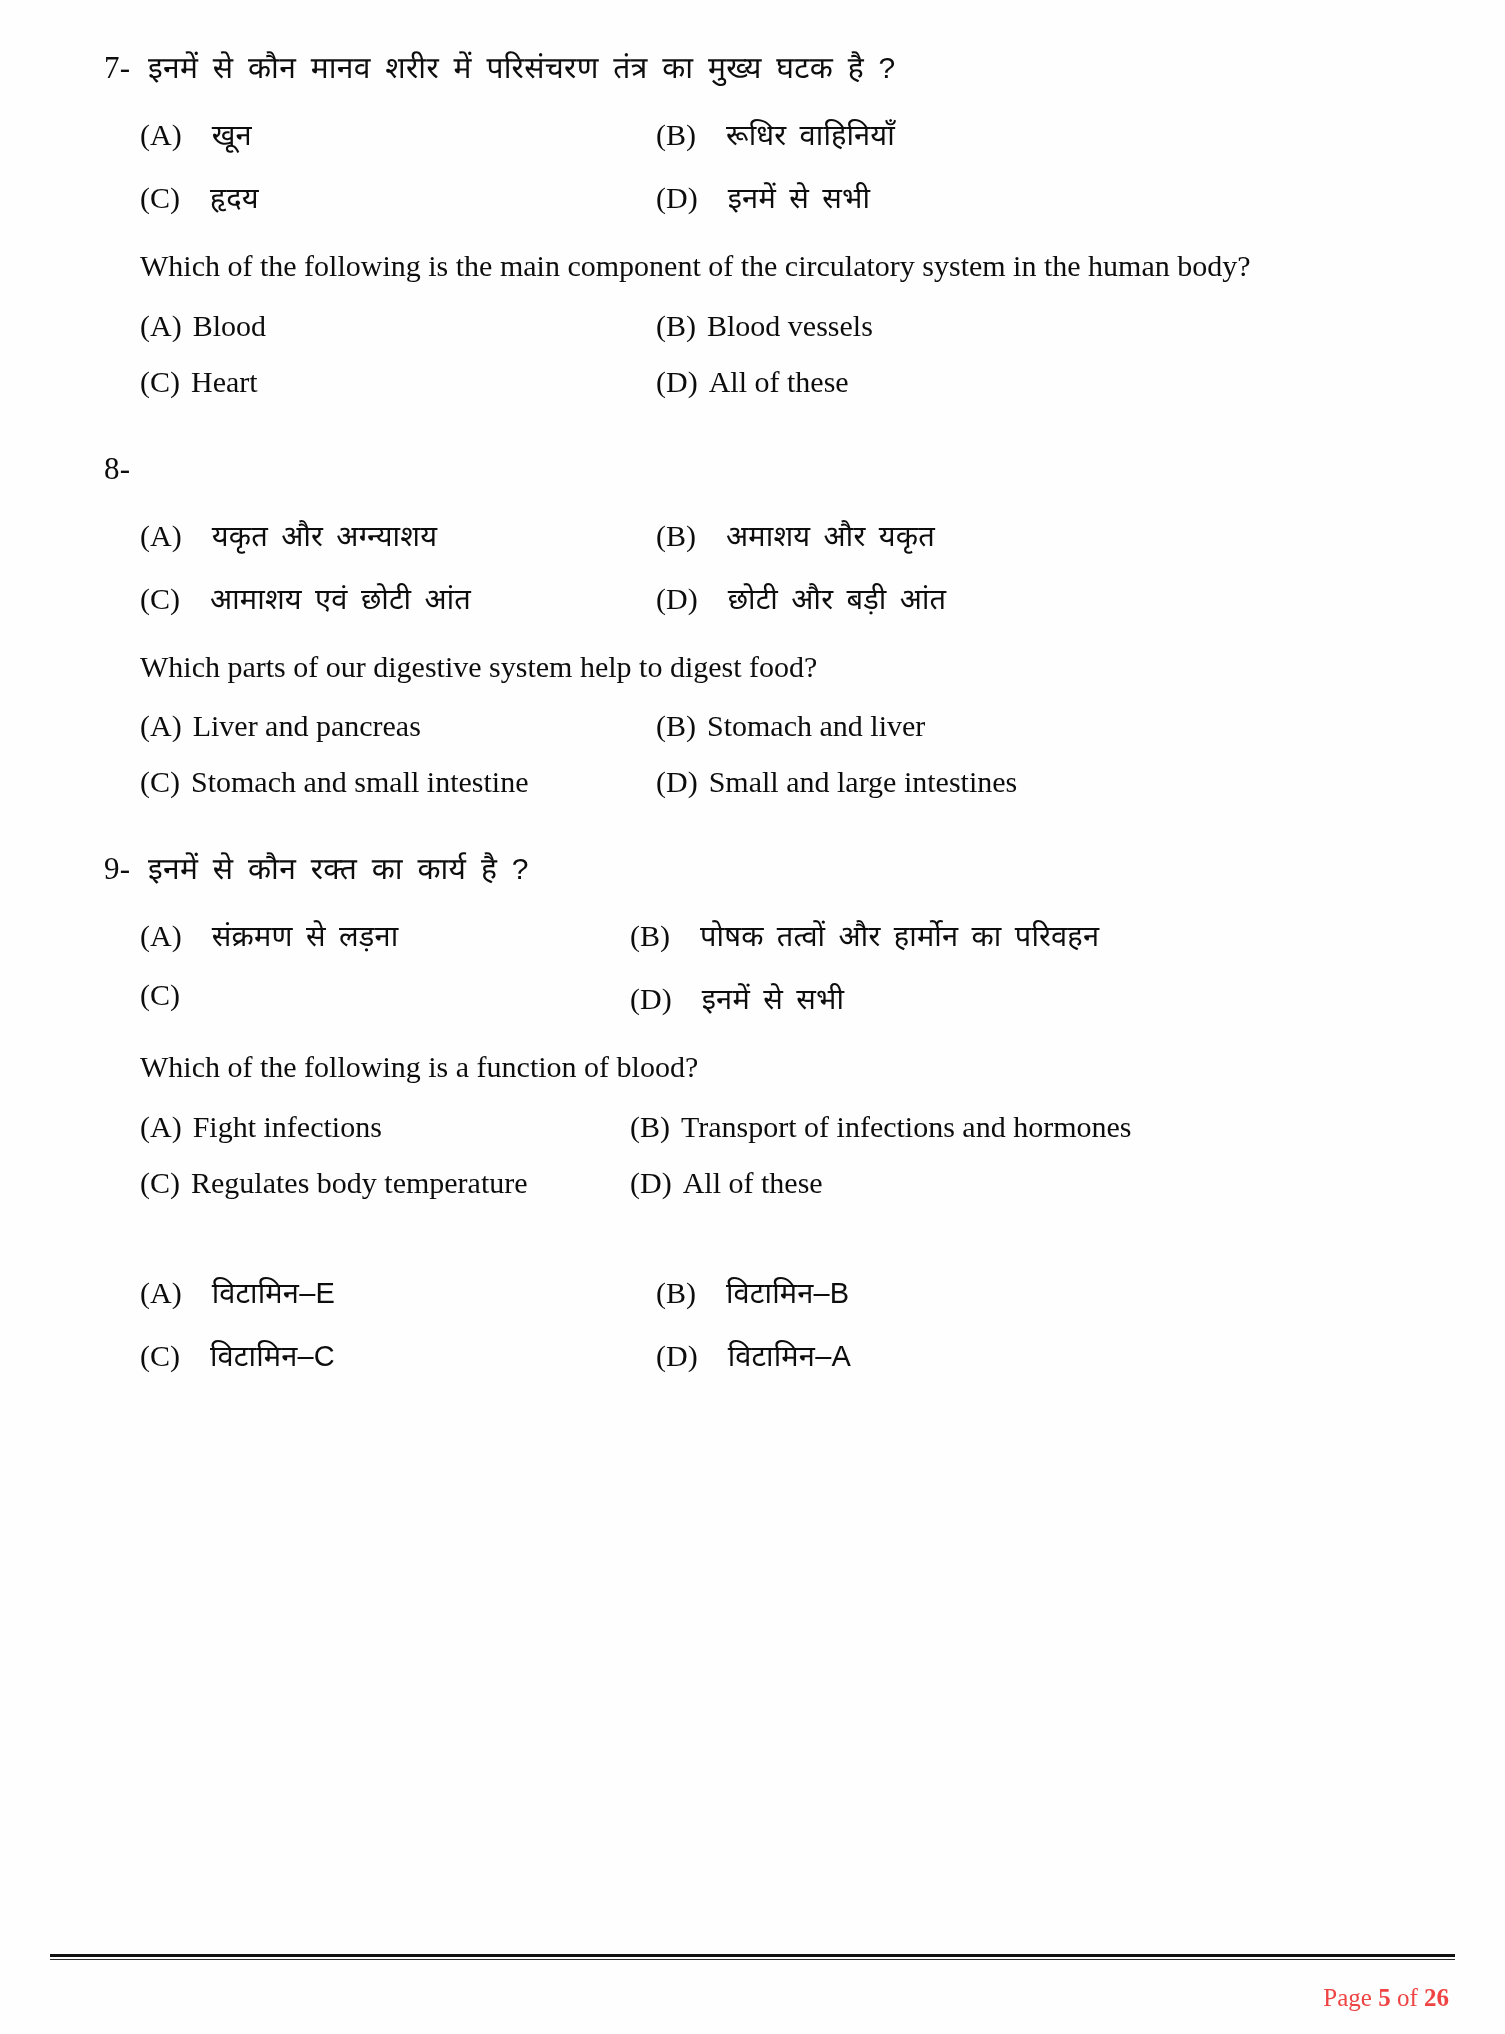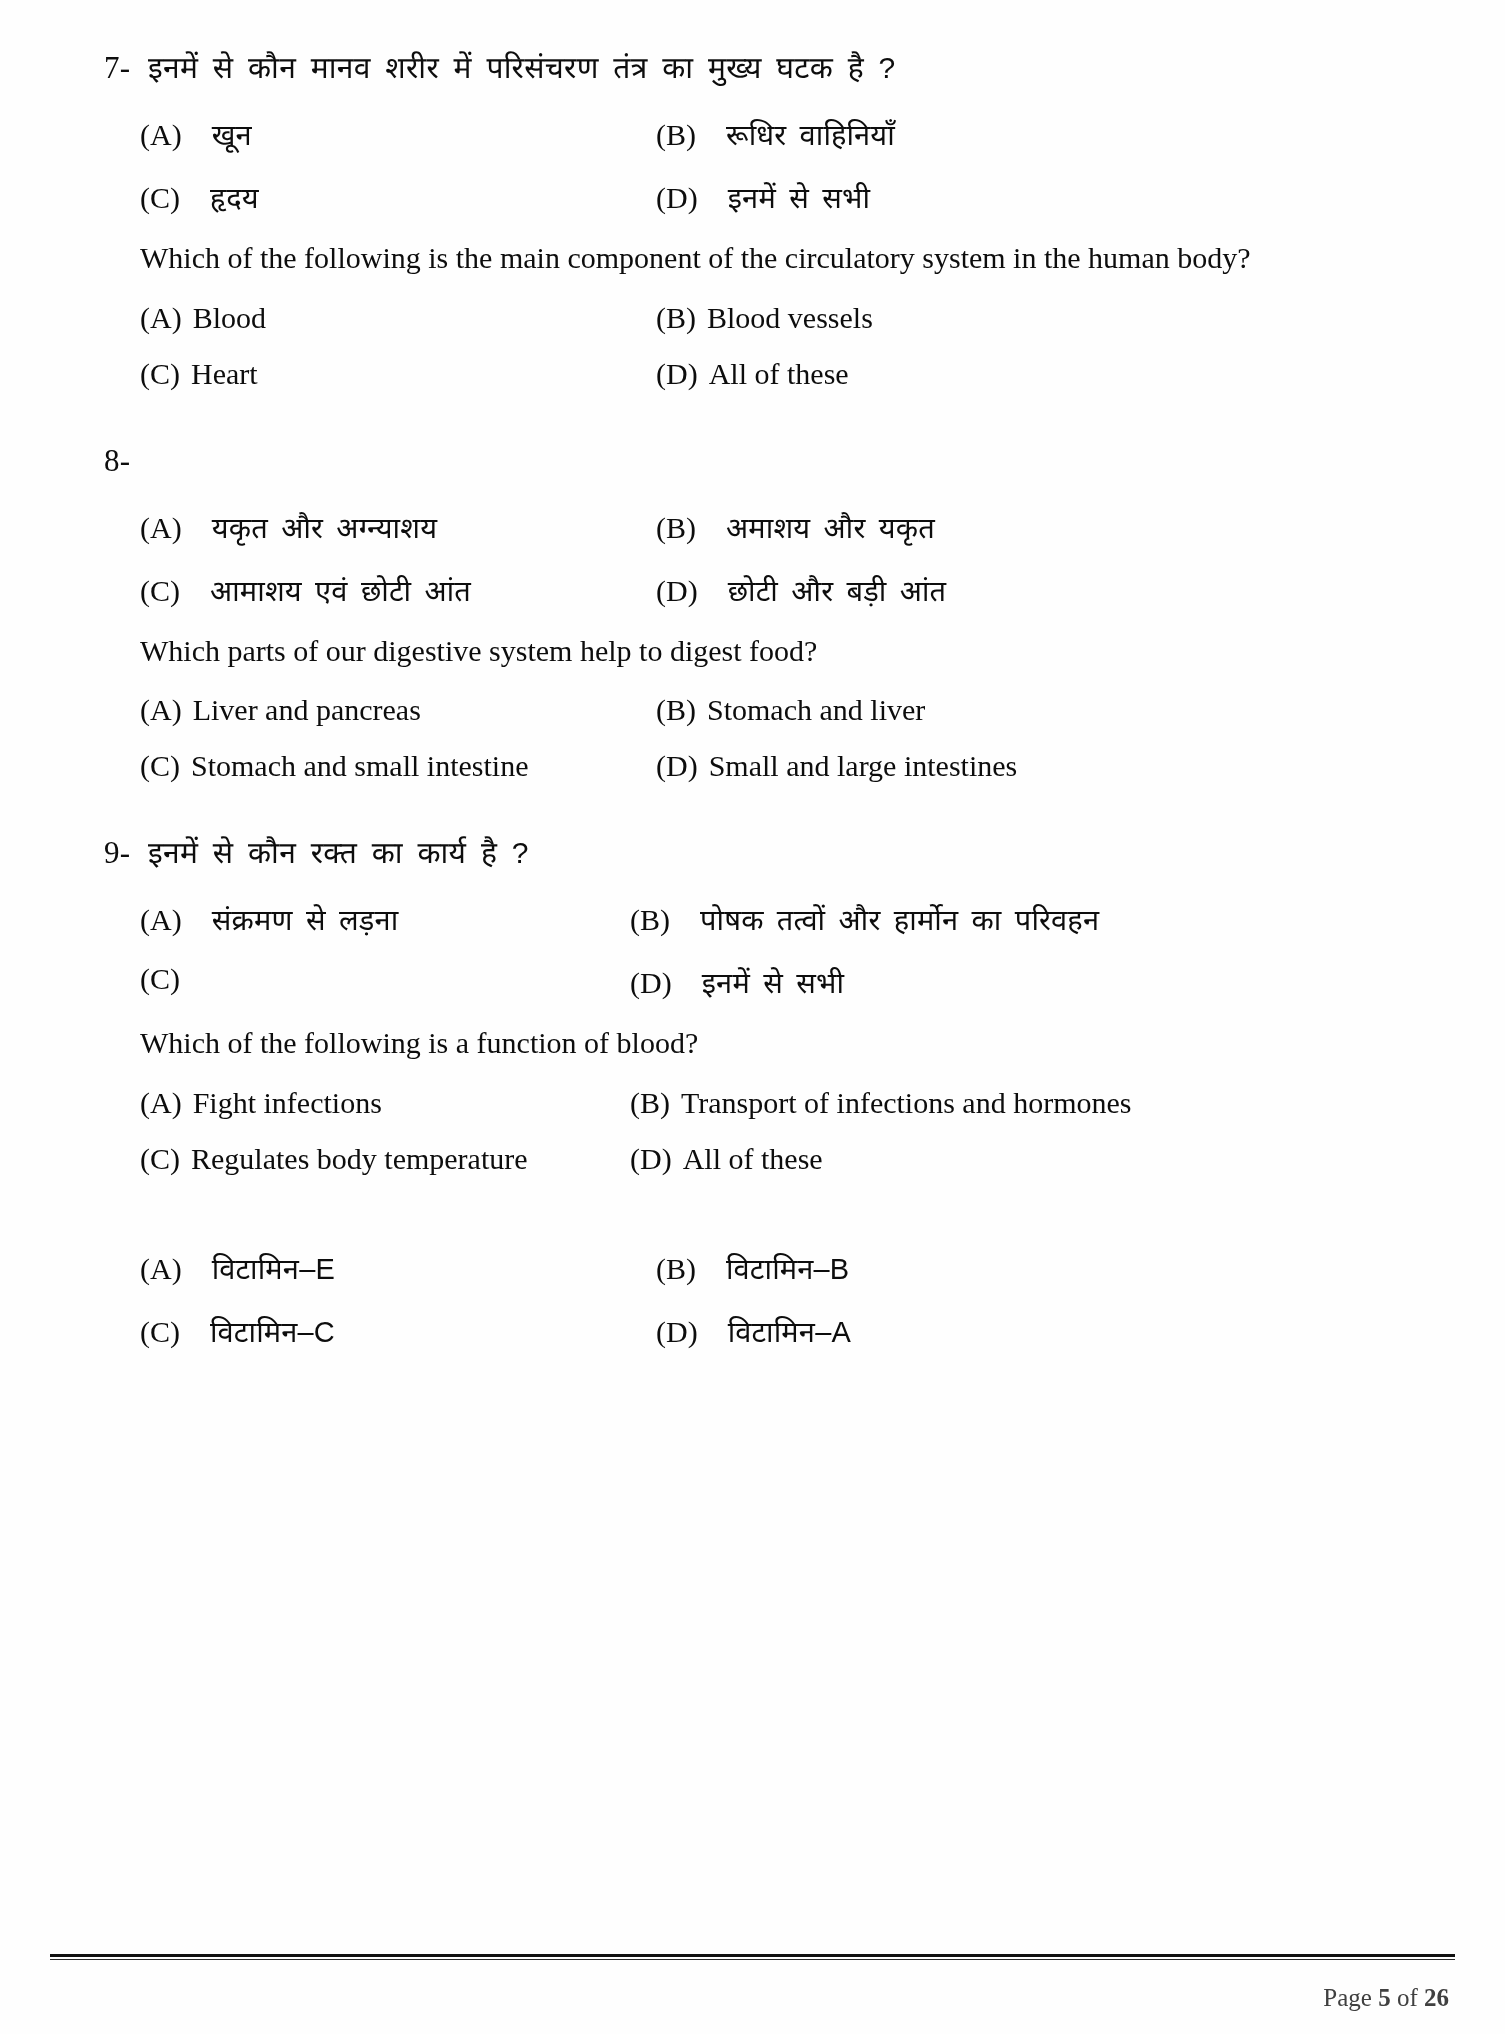--- a/index.html
+++ b/index.html
@@ -88,21 +88,21 @@
     letter-spacing: 0.2px;
     margin-left: 19px;
   }
   .opt-text-en {
     font-family: "Liberation Serif", "DejaVu Serif", serif;
     font-size: 30px;
   }
 
   
   .q-en {
-    margin-top: 22px;
+    margin-top: 30px;
     padding-left: 36px;
     font-family: "Liberation Serif", "DejaVu Serif", serif;
     font-size: 30px;
     line-height: 1.35;
   }
 
   .opt-row-en {
     display: flex;
     margin-top: 22px;
     padding-left: 36px;
@@ -126,21 +126,21 @@
     height: 1px;
     background: #2a2a2a;
     margin-top: 2px;
   }
   .footer-text {
     position: absolute;
     right: 56px;
     bottom: 22px;
     font-family: "Liberation Serif", "DejaVu Serif", serif;
     font-size: 25px;
-    color: #404040;
+    color: #ef4444;
   }
   .footer-text .pg-strong { font-weight: bold; }
 
   .spacer-sm { height: 10px; }
 </style>
 </head>
 <body>
 
 <div class="page">
   <div class="content">

